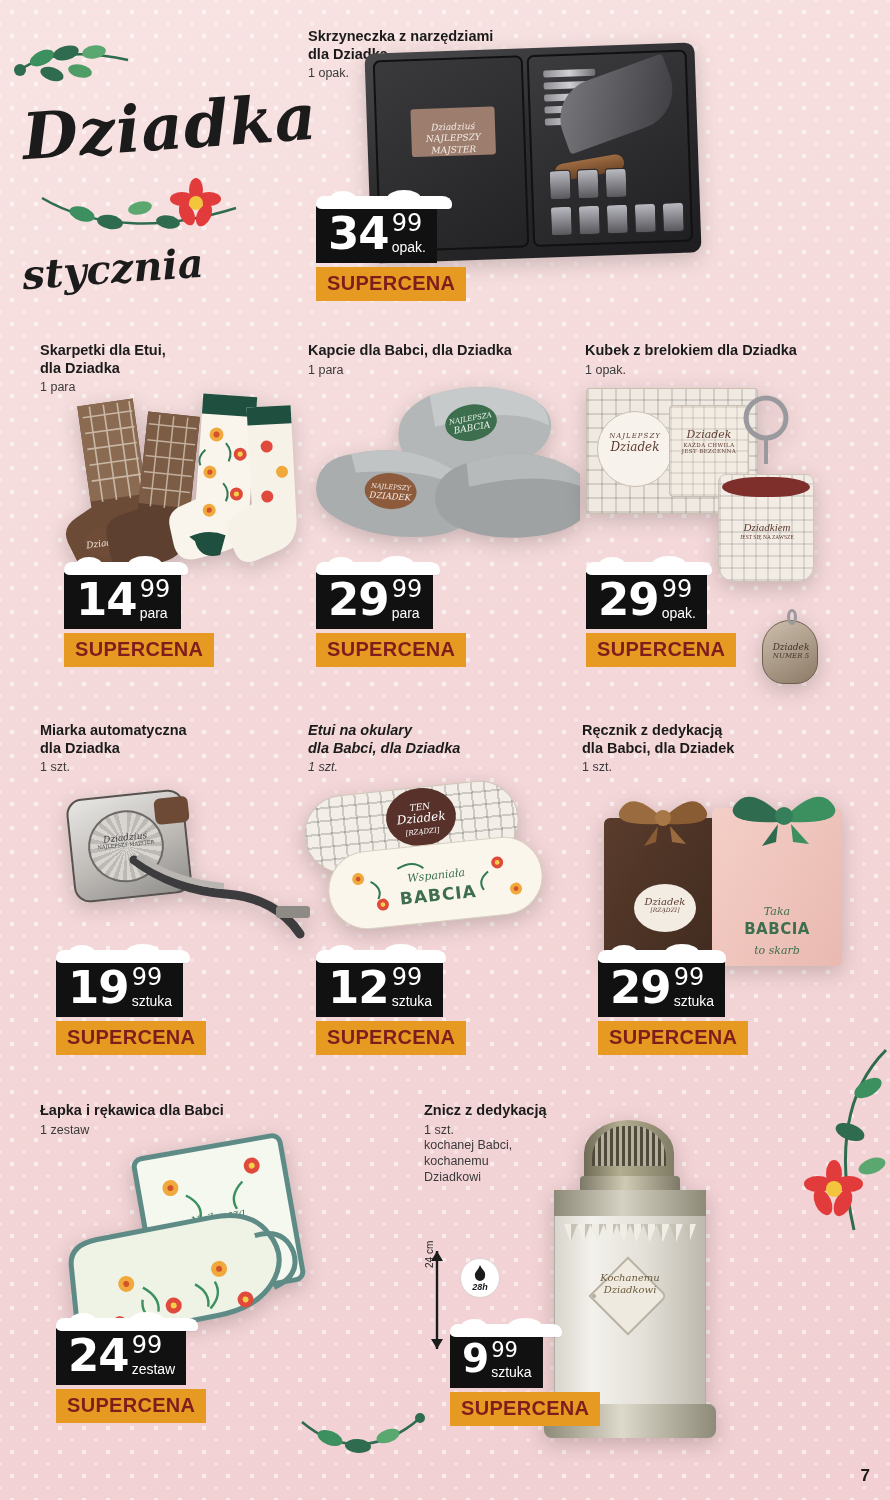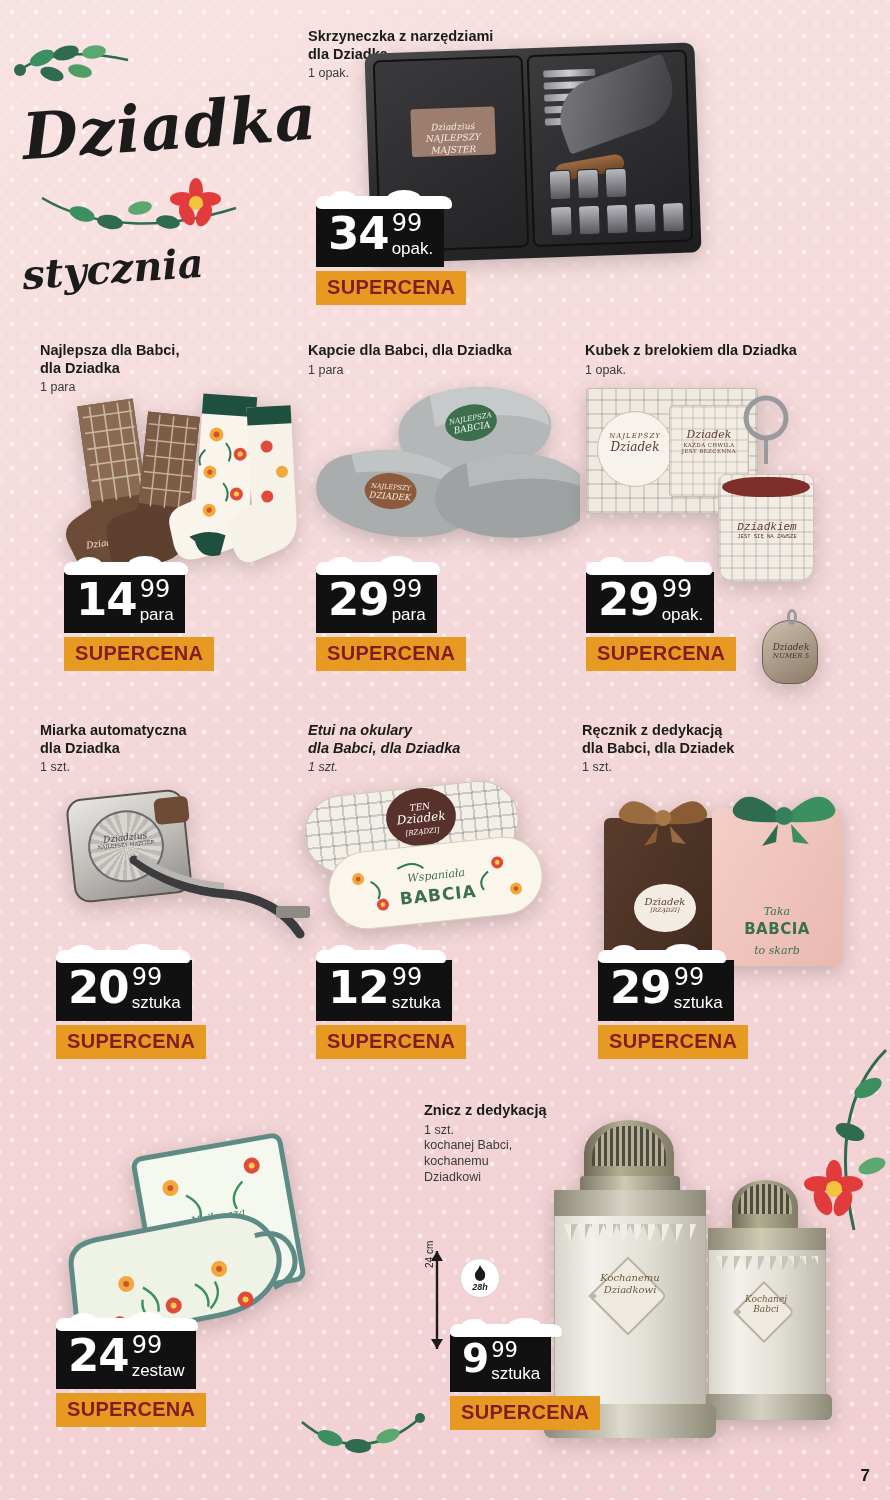--- a/index.html
+++ b/index.html
@@ -101,21 +101,21 @@
     letter-spacing: -1px;
   }
   .pricemain .right { display: flex; flex-direction: column; margin-left: 3px; }
   .pricemain .dec {
     font-family: "DejaVu Sans", sans-serif;
     font-weight: normal;
     font-size: 24px;
     line-height: 0.86;
   }
   .pricemain .unitlab {
-    font-size: 17px;
+    font-size: 14px;
     margin-top: 5px;
     color: #fff;
   }
   .superbar {
     background: #e79a22;
     color: #7f1d1d;
     font-weight: bold;
     font-size: 20px;
     letter-spacing: 0.3px;
     padding: 5px 11px 6px;
@@ -356,21 +356,21 @@
       <span class="int">34</span>
       <span class="right">
         <span class="dec">99</span>
         <span class="unitlab">opak.</span>
       </span>
     </div>
     <div><span class="superbar">SUPERCENA</span></div>
   </div>
 
   <div class="prod" style="left:40px;top:342px;width:240px;">
-    <div class="title">Najlepsza dla Babci,
+    <div class="title">Skarpetki dla Etui,
 dla Dziadka</div>
     <div class="unit">1 para</div>
   </div>
 
   <svg class="ph shadow-soft" style="left:46px;top:390px;" width="255" height="240" viewBox="0 0 255 240">
 
     <g transform="rotate(-8 70 120)">
       <path d="M46 12 h56 v120 q0 26 -22 34 l-30 10 q-20 6 -26 -12 l-6 -18 q-5 -16 12 -24 l16 -8 z" fill="#6b4a36"></path>
       <path d="M46 12 h56 v96 h-56 z" fill="#8a6b52"></path>
       <g stroke="#d9cbbc" stroke-width="1.6" opacity="0.8">
@@ -488,21 +488,21 @@
       </div>
     </div>
 
     <svg style="position:absolute;left:150px;top:10px;" width="60" height="80" viewBox="0 0 60 80">
       <circle cx="30" cy="26" r="20" fill="none" stroke="#9a9a9e" stroke-width="5"></circle>
       <path d="M30 46 l0 26" stroke="#9a9a9e" stroke-width="4"></path>
     </svg>
 
     <div class="mug" style="left:132px;top:92px;">
       <div class="mug-rim"></div>
-      <div style="position:absolute;left:8px;top:46px;width:80px;text-align:center;font-family:Liberation Mono, monospace;font-style:italic;font-size:11px;color:#5b3a2d;line-height:1.2;">
+      <div style="position:absolute;left:8px;top:46px;width:80px;text-align:center;font-family:Liberation Serif, serif;font-style:italic;font-size:11px;color:#5b3a2d;line-height:1.2;">
         Dziadkiem<span style="display:block;font-size:5.5px;font-style:normal;">JEST SIĘ NA ZAWSZE</span>
       </div>
     </div>
 
     <div style="position:absolute;left:176px;top:238px;width:56px;height:64px;border-radius:28px 28px 22px 22px;background:linear-gradient(150deg,#cdbfae,#8c7a66);border:1px solid #6d5f4e;">
       <div style="position:absolute;left:0;top:22px;width:56px;text-align:center;font-family:'DejaVu Serif',serif;font-style:italic;font-size:9px;color:#40342a;line-height:1.1;">
         Dziadek<span style="display:block;font-size:7px;">NUMER 5</span>
       </div>
       <div style="position:absolute;left:24px;top:-12px;width:10px;height:16px;border:3px solid #9a9a9e;border-radius:50%;"></div>
     </div>
@@ -537,21 +537,21 @@
     <svg style="position:absolute;left:60px;top:60px;" width="190" height="110" viewBox="0 0 190 110">
       <path d="M8 14 q40 30 92 34 q50 4 74 40" stroke="#3c3c3e" stroke-width="9" fill="none" stroke-linecap="round"></path>
       <path d="M12 10 q36 26 86 30" stroke="#b9b6b1" stroke-width="6" fill="none"></path>
       <rect x="150" y="60" width="34" height="12" rx="3" fill="#8e8b86"></rect>
     </svg>
   </div>
 
   <div class="pricebox" style="left:56px;top:950px;">
     <div class="snow" style="width:134px;"></div>
     <div class="pricemain">
-      <span class="int">20</span>
+      <span class="int">19</span>
       <span class="right">
         <span class="dec">99</span>
         <span class="unitlab">sztuka</span>
       </span>
     </div>
     <div><span class="superbar">SUPERCENA</span></div>
   </div>
 
   <div class="prod" style="left:308px;top:722px;width:250px;font-style:italic;">
     <div class="title">Etui na okulary
@@ -658,20 +658,24 @@
         <ellipse cx="0" cy="-16" rx="8" ry="14"></ellipse>
         <ellipse cx="15" cy="-6" rx="14" ry="8"></ellipse>
         <ellipse cx="9" cy="13" rx="8" ry="14" transform="rotate(25 9 13)"></ellipse>
         <ellipse cx="-11" cy="12" rx="8" ry="14" transform="rotate(-25 -11 12)"></ellipse>
         <ellipse cx="-16" cy="-6" rx="14" ry="8"></ellipse>
       </g>
       <circle cx="0" cy="-1" r="8" fill="#f2c53d"></circle>
     </g>
   </svg>
 
+  <div class="prod" style="left:40px;top:1102px;width:260px;">
+    <div class="title">Łapka i rękawica dla Babci</div>
+    <div class="unit">1 zestaw</div>
+  </div>
 
   <svg class="ph shadow-soft" style="left:60px;top:1130px;" width="300" height="290" viewBox="0 0 300 290">
 
     <g transform="rotate(-10 150 110)">
       <rect x="88" y="18" width="148" height="146" rx="8" fill="#f4f8ee" stroke="#5e8b86" stroke-width="5"></rect>
       <g>
         <circle cx="120" cy="52" r="8" fill="#f0a93c"></circle>
           <circle cx="120" cy="52" r="3" fill="#d2522c"></circle>
         <circle cx="204" cy="44" r="8" fill="#e04a3c"></circle>
           <circle cx="204" cy="44" r="3" fill="#f3d04a"></circle>
@@ -745,32 +749,20 @@
 
   <div class="flame-badge" style="left:460px;top:1258px;">
     <svg width="16" height="18" viewBox="0 0 16 18">
       <path d="M8 0 C10 5, 14 6, 13 11 A5 5 0 0 1 3 11 C2 7, 6 6, 8 0 Z" fill="#1b1b1b"></path>
     </svg>
     <div class="h"><span>28</span><span>h</span></div>
   </div>
 
   <div class="ph shadow-soft" style="left:540px;top:1110px;width:330px;height:340px;">
 
-    <div style="position:absolute;left:168px;top:70px;width:118px;height:250px;">
-      <div class="candle-top" style="left:24px;top:0;width:66px;height:52px;"></div>
-      <div style="position:absolute;left:30px;top:4px;width:54px;height:30px;background:repeating-linear-gradient(90deg,#4e4a3c 0 3px,#b5b097 3px 6px);border-radius:24px 24px 0 0;"></div>
-      <div class="candle" style="left:0;top:48px;width:118px;height:176px;"></div>
-      <div style="position:absolute;left:0;top:48px;width:118px;height:22px;background:linear-gradient(90deg,#8e8a78,#cfcab2 45%,#8e8a78);"></div>
-      <div style="position:absolute;left:8px;top:76px;width:102px;height:14px;background:repeating-linear-gradient(90deg,#ece9e0 0 6px,#c8c4b8 6px 12px);clip-path:polygon(0 0,6% 100%,12% 0,18% 100%,24% 0,30% 100%,36% 0,42% 100%,48% 0,54% 100%,60% 0,66% 100%,72% 0,78% 100%,84% 0,90% 100%,96% 0,100% 60%,100% 0);"></div>
-      <div class="heart" style="left:34px;top:110px;width:44px;height:44px;"></div>
-      <div style="position:absolute;left:30px;top:114px;width:56px;text-align:center;font-family:'DejaVu Serif',serif;font-style:italic;font-size:9px;color:#6d5a3c;line-height:1.15;">
-        Kochanej<br>Babci
-      </div>
-      <div style="position:absolute;left:-6px;top:214px;width:130px;height:26px;border-radius:6px;background:linear-gradient(90deg,#8e8a78,#d6d2c3 45%,#8e8a78);"></div>
-    </div>
 
     <div style="position:absolute;left:14px;top:10px;width:152px;height:326px;">
       <div class="candle-top" style="left:30px;top:0;width:90px;height:66px;"></div>
       <div style="position:absolute;left:38px;top:6px;width:74px;height:40px;background:repeating-linear-gradient(90deg,#4e4a3c 0 3px,#b5b097 3px 6px);border-radius:32px 32px 0 0;"></div>
       <div style="position:absolute;left:26px;top:56px;width:100px;height:18px;background:linear-gradient(90deg,#7d7968,#cfcab2 45%,#7d7968);border-radius:4px;"></div>
       <div class="candle" style="left:0;top:70px;width:152px;height:228px;"></div>
       <div style="position:absolute;left:0;top:70px;width:152px;height:26px;background:linear-gradient(90deg,#8e8a78,#d6d2c3 45%,#8e8a78);"></div>
       <div style="position:absolute;left:10px;top:104px;width:132px;height:18px;background:repeating-linear-gradient(90deg,#f0ede4 0 7px,#c6c2b6 7px 14px);clip-path:polygon(0 0,5% 100%,10% 0,15% 100%,20% 0,25% 100%,30% 0,35% 100%,40% 0,45% 100%,50% 0,55% 100%,60% 0,65% 100%,70% 0,75% 100%,80% 0,85% 100%,90% 0,95% 100%,100% 0);"></div>
       <div class="heart" style="left:46px;top:148px;width:56px;height:56px;"></div>
       <div style="position:absolute;left:38px;top:152px;width:76px;text-align:center;font-family:'DejaVu Serif',serif;font-style:italic;font-size:10px;color:#6d5a3c;line-height:1.2;">

